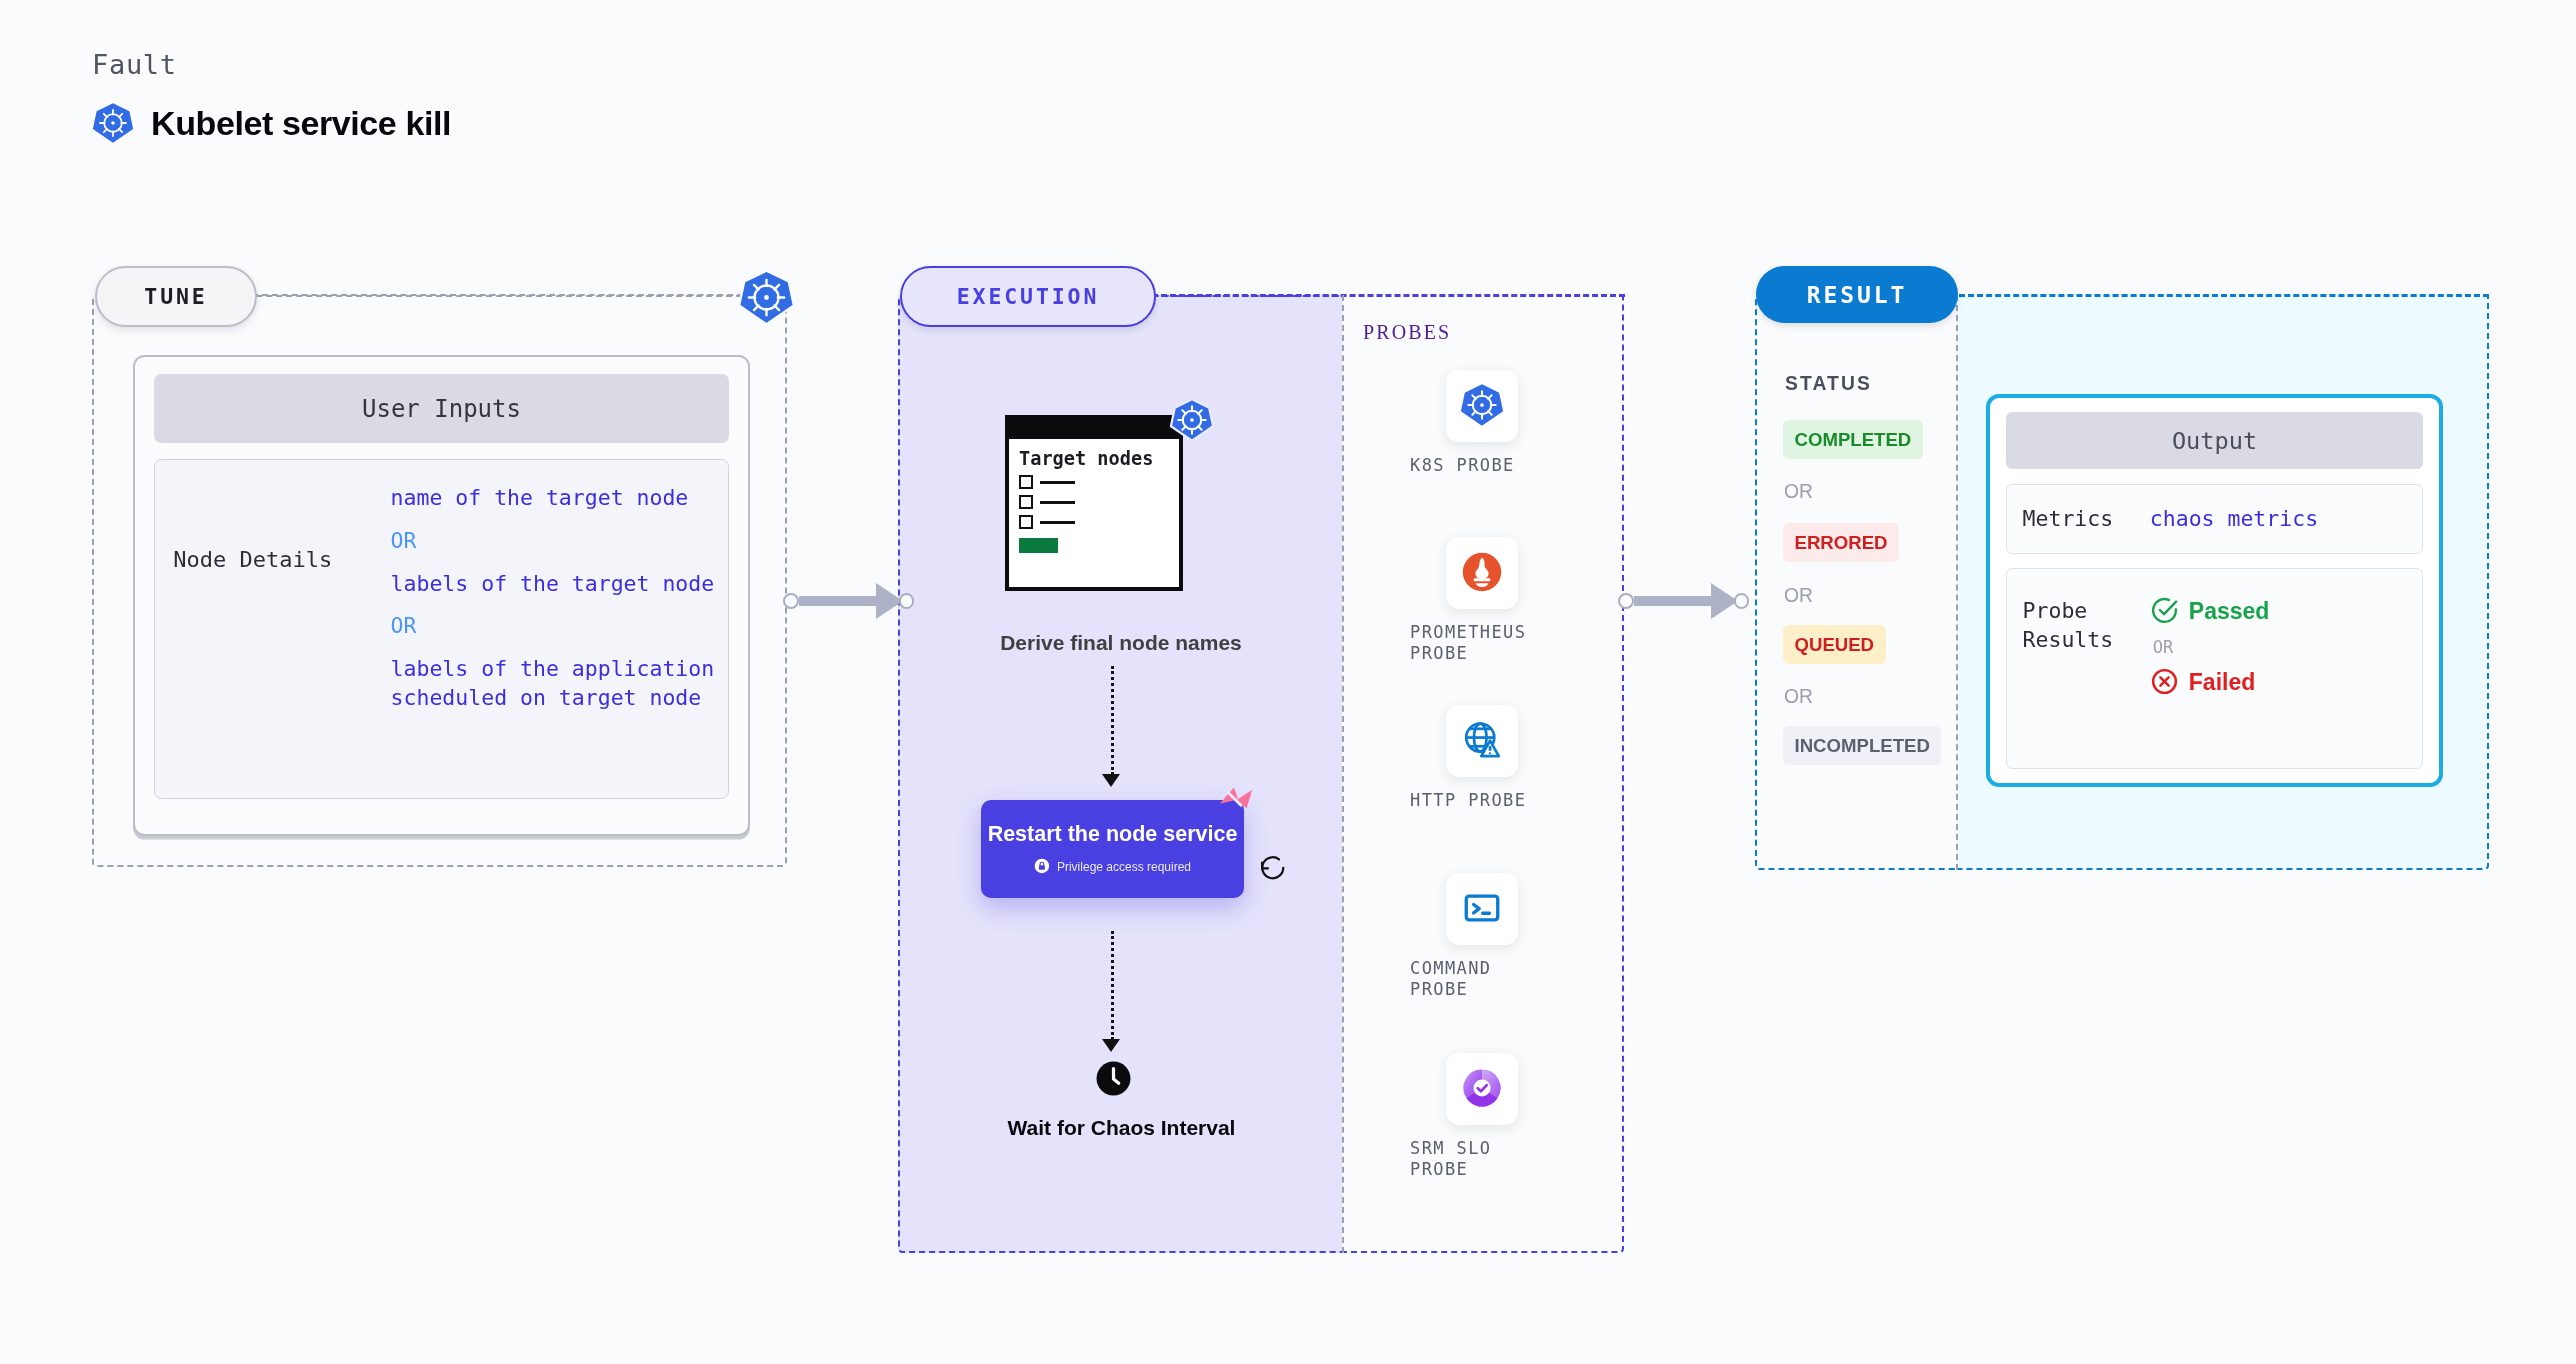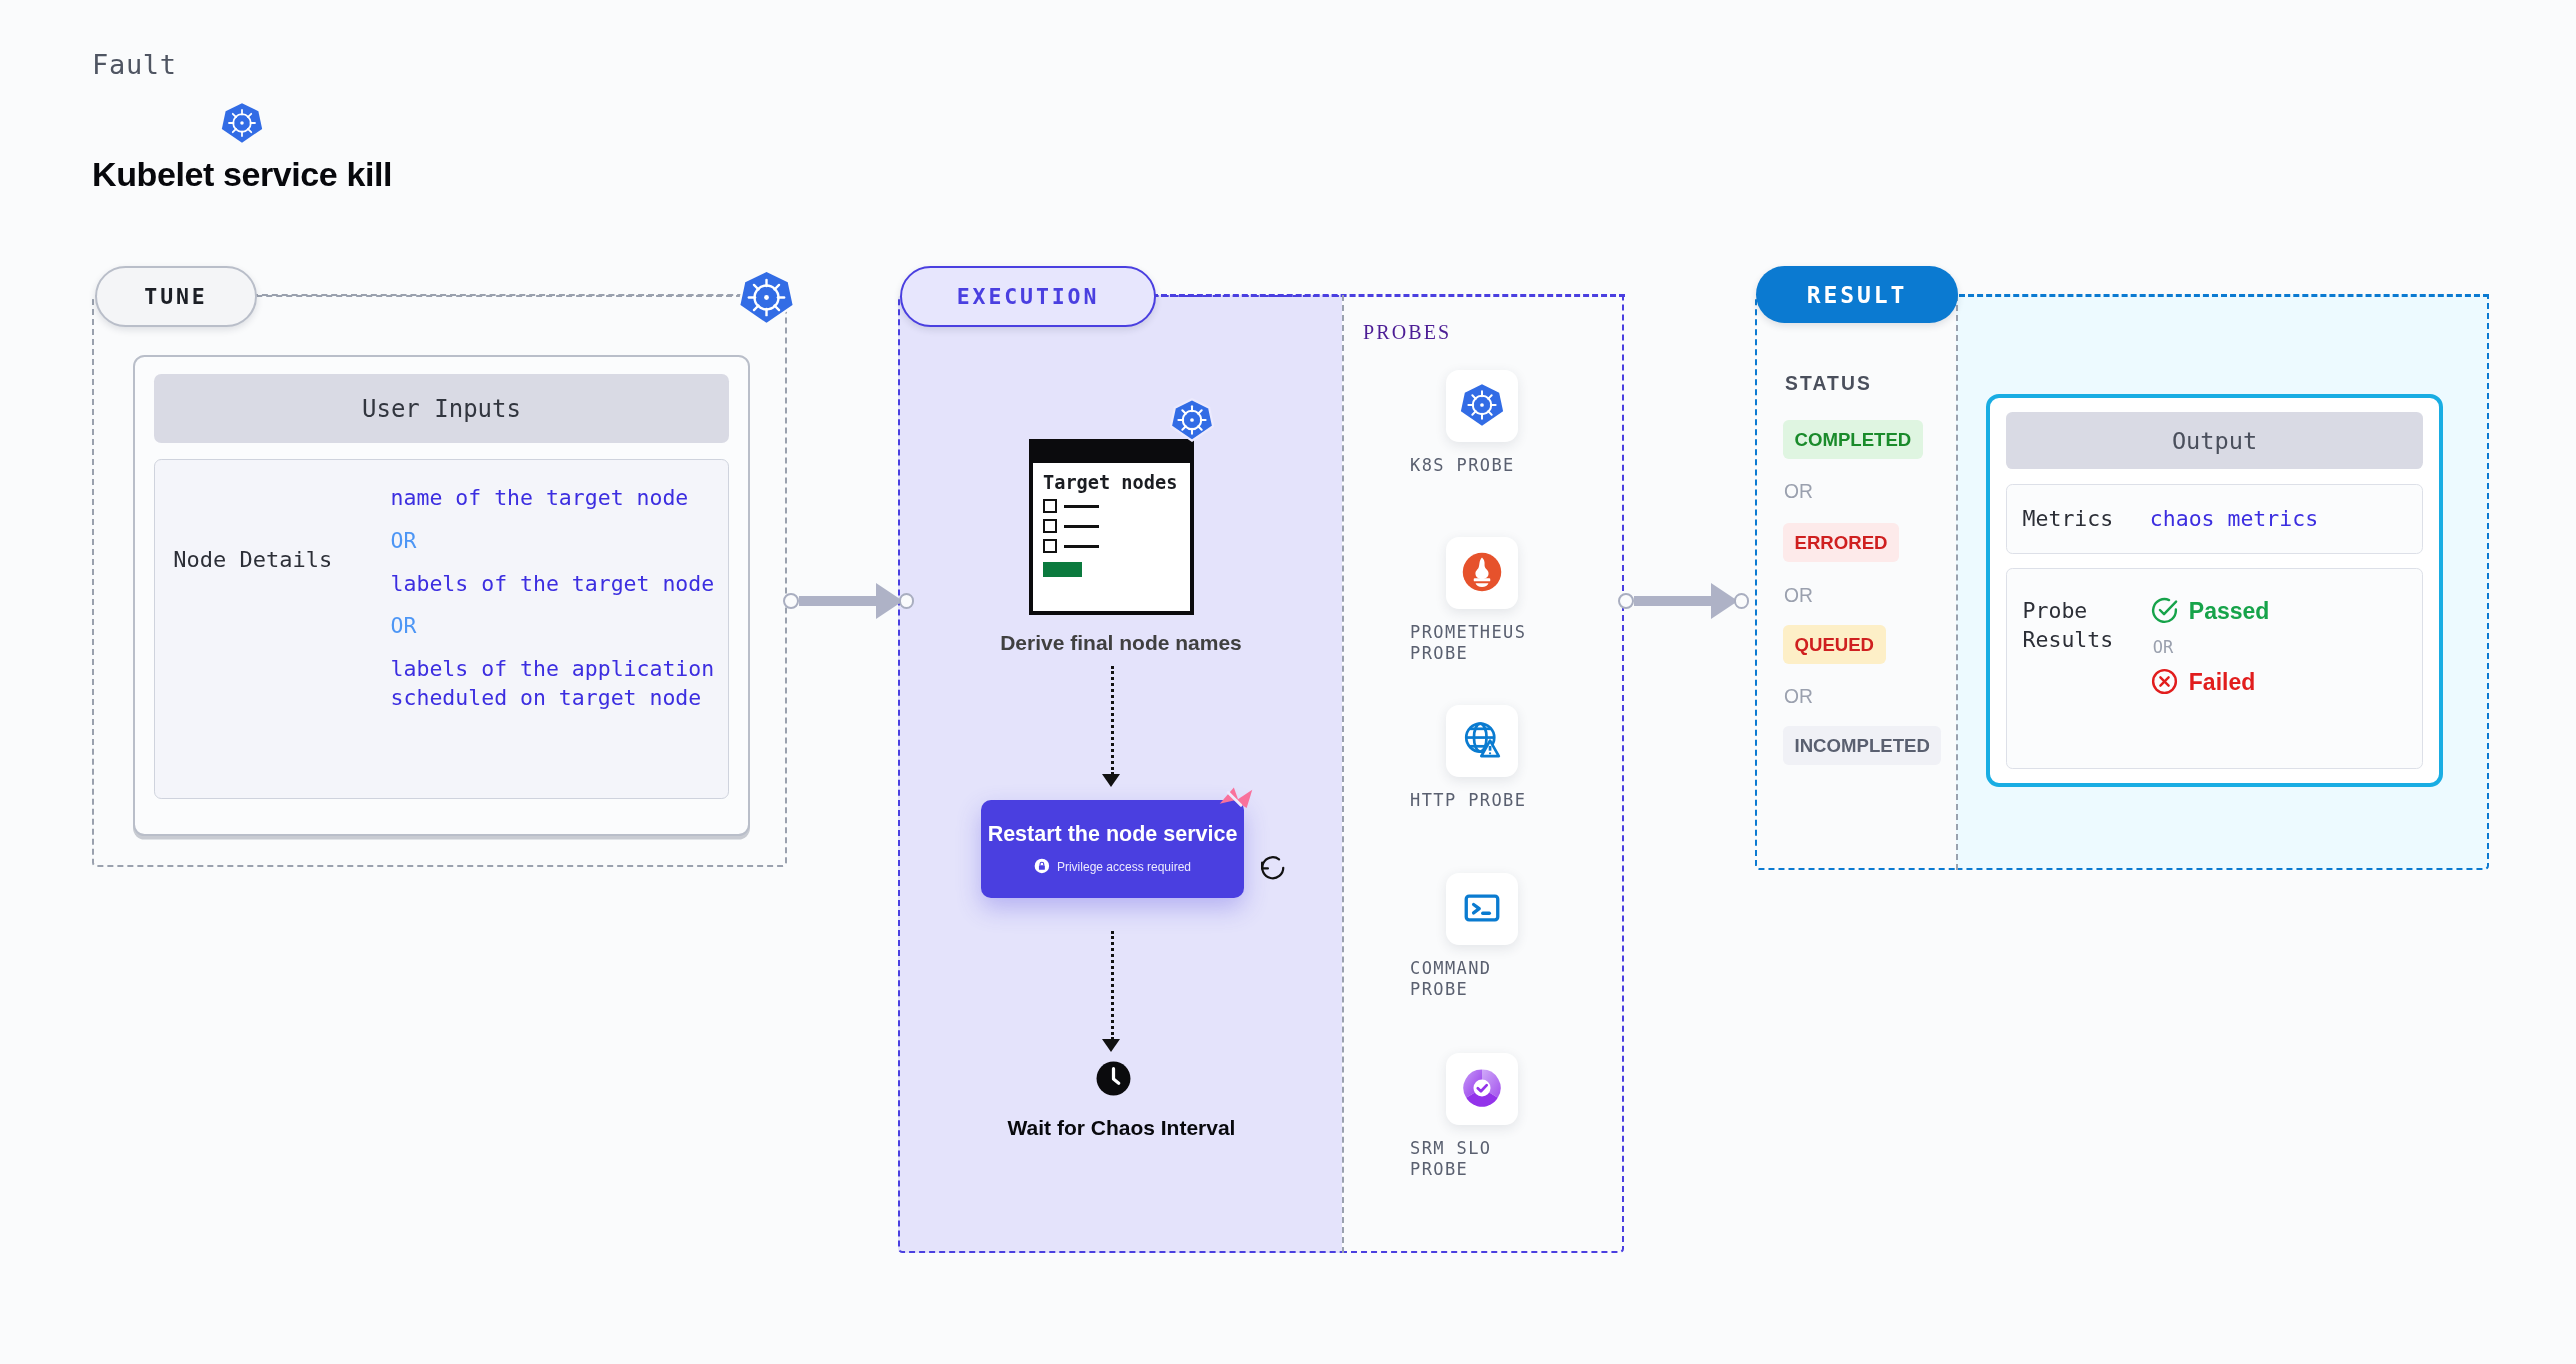--- a/index.html
+++ b/index.html
@@ -10,21 +10,21 @@
     overflow:hidden;
     position:relative;
   }
 
   
   #header{position:absolute;left:92px;top:49px;}
   #fault-label{
     font-family:"DejaVu Sans Mono","Liberation Mono",monospace;
     font-size:27px;color:#4f5562;letter-spacing:0.7px;
   }
-  #title-row{display:flex;align-items:center;gap:9px;margin-top:21.5px;flex-direction:column;}
+  #title-row{display:flex;align-items:center;gap:17px;margin-top:21.5px;}
   #title-text{font-size:34px;font-weight:bold;color:#07080c;letter-spacing:-0.4px;}
 
   
   .panel{position:absolute;box-sizing:border-box;}
   .pill{
     position:absolute;display:flex;align-items:center;justify-content:center;
     border-radius:716px;font-family:"DejaVu Sans Mono","Liberation Mono",monospace;
     font-weight:bold;letter-spacing:2.9px;z-index:6;
     box-shadow:0 2.9px 7.2px rgba(30,36,60,.13);
   }
@@ -78,22 +78,22 @@
   #probes-panel{left:1342px;top:295px;width:282px;height:958px;
     border:2.9px dashed #4a3fe0;border-left:none;border-top:none;border-radius:0 0 4.3px 0;
     background:#fafbfc;}
   #probes-inner-dash{position:absolute;left:1342px;top:295px;width:0;height:958px;
     border-left:2.1px dashed #9aa1ae;z-index:3;}
   #probes-label{position:absolute;left:1363px;top:321px;
     font-family:Liberation Serif, serif;
     font-size:20px;color:#4c1d95;letter-spacing:2.1px;z-index:4;}
 
   
-  #target-card{position:absolute;left:1029px;top:415px;width:165px;height:176px;
-    background:#fff;border:4.3px solid #0b0b0d;box-sizing:border-box;z-index:4;margin-top:24px;}
+  #target-card{position:absolute;left:1005px;top:415px;width:178px;height:176px;
+    background:#fff;border:4.3px solid #0b0b0d;box-sizing:border-box;z-index:4;}
   #target-card-bar{height:20px;background:#0b0b0d;}
   #target-card-title{
     font-family:"DejaVu Sans Mono","Liberation Mono",monospace;
     font-size:18.6px;font-weight:bold;color:#1b1d22;line-height:1.08;
     padding:10px 0 0 10px;
   }
   .tc-row{display:flex;align-items:center;gap:7.9px;padding-left:10px;margin-top:6.4px;}
   .tc-box{width:13.6px;height:13.6px;border:2.1px solid #111;box-sizing:border-box;}
   .tc-line{width:35px;height:2.9px;background:#111;}
   #tc-green{margin:9.3px 0 0 10px;width:39px;height:15px;background:#0b7a3e;}

